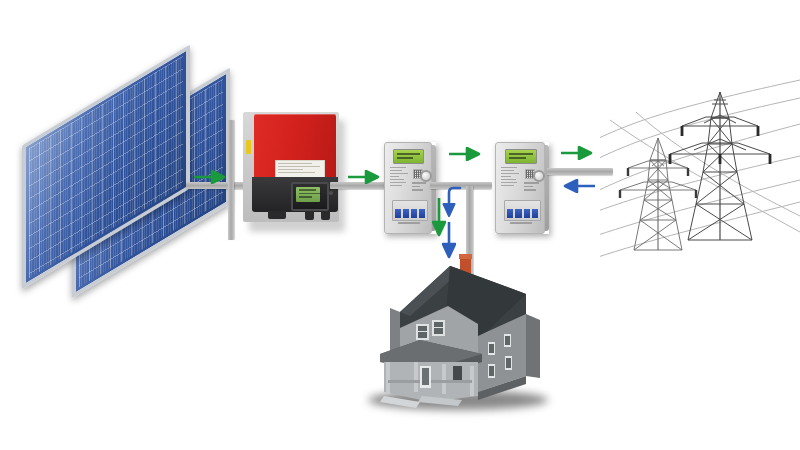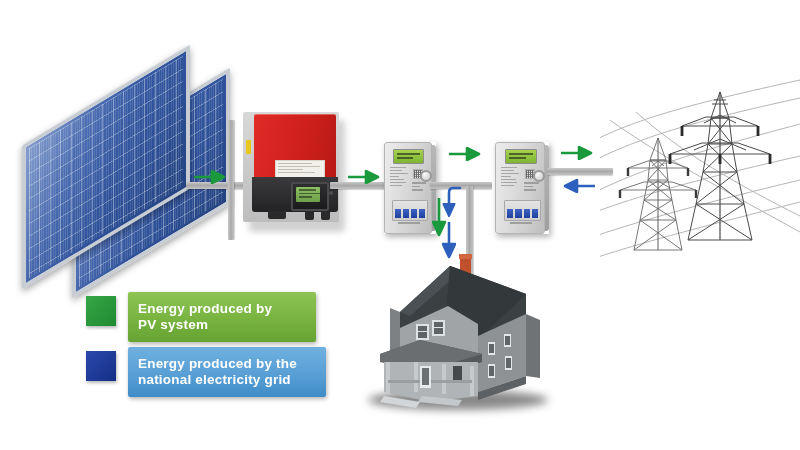--- a/index.html
+++ b/index.html
@@ -342,32 +342,14 @@
       <rect x="64" y="118" width="7" height="17" fill="#6b7072"></rect>
       <rect x="95" y="116" width="9" height="14" fill="#45494b"></rect>
 
       <polygon points="26,146 62,152 58,158 22,152" fill="#d2d6d8"></polygon>
       <polygon points="64,146 104,150 100,156 60,152" fill="#c4c8ca"></polygon>
 
       <polygon points="120,142 168,126 168,134 120,150" fill="#5d6163"></polygon>
     </svg>
   </div>
 
-  <div class="abs" style="left:86px;top:292px;width:240px;height:104px;">
-
-    <div class="abs sw" style="left:0;top:4px;width:30px;height:30px;background:linear-gradient(135deg,#36a646,#1e8a31);"></div>
-    <div class="abs lbl lbl-green" style="left:42px;top:0;width:168px;height:38px;">
-      <span>
-        <span>Energy produced  by</span><br>
-        <span>PV system</span>
-      </span>
-    </div>
-
-    <div class="abs sw" style="left:0;top:59px;width:30px;height:30px;background:linear-gradient(135deg,#2a48ad,#152f85);"></div>
-    <div class="abs lbl lbl-blue" style="left:42px;top:55px;width:178px;height:38px;">
-      <span>
-        <span>Energy produced  by the</span><br>
-        <span>national electricity grid</span>
-      </span>
-    </div>
-  </div>
 
 </div>
 
 </body></html>

